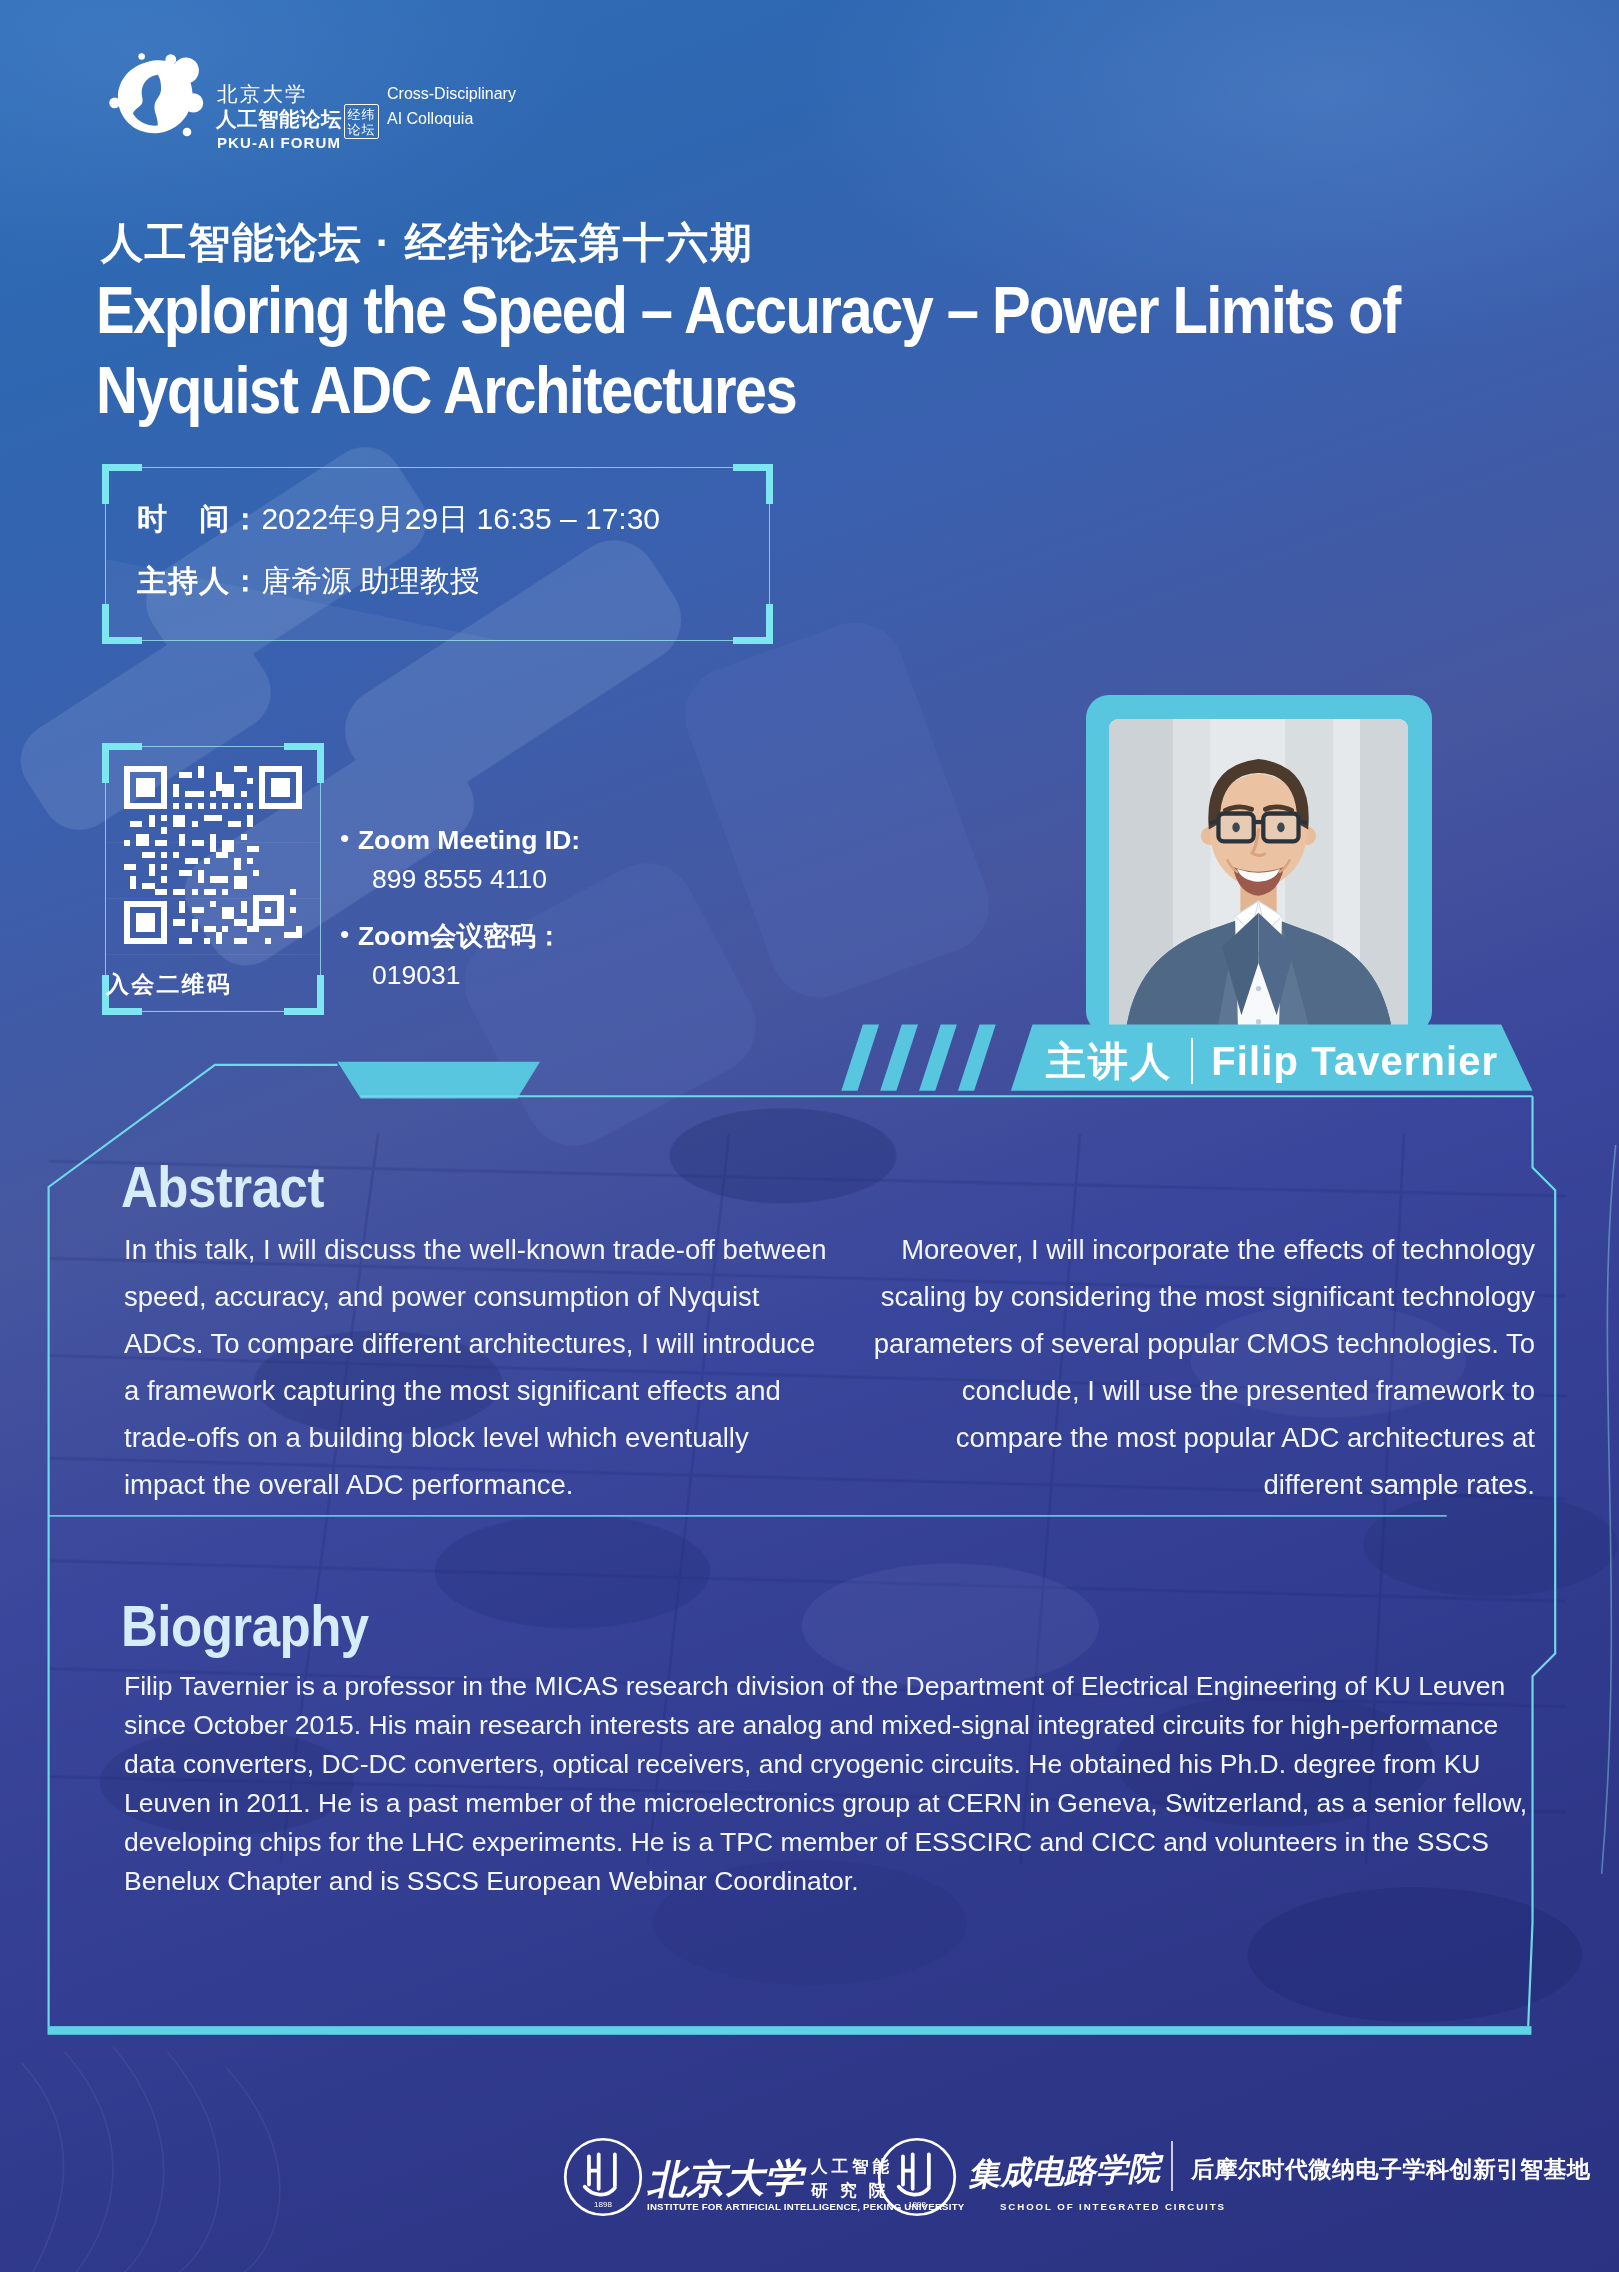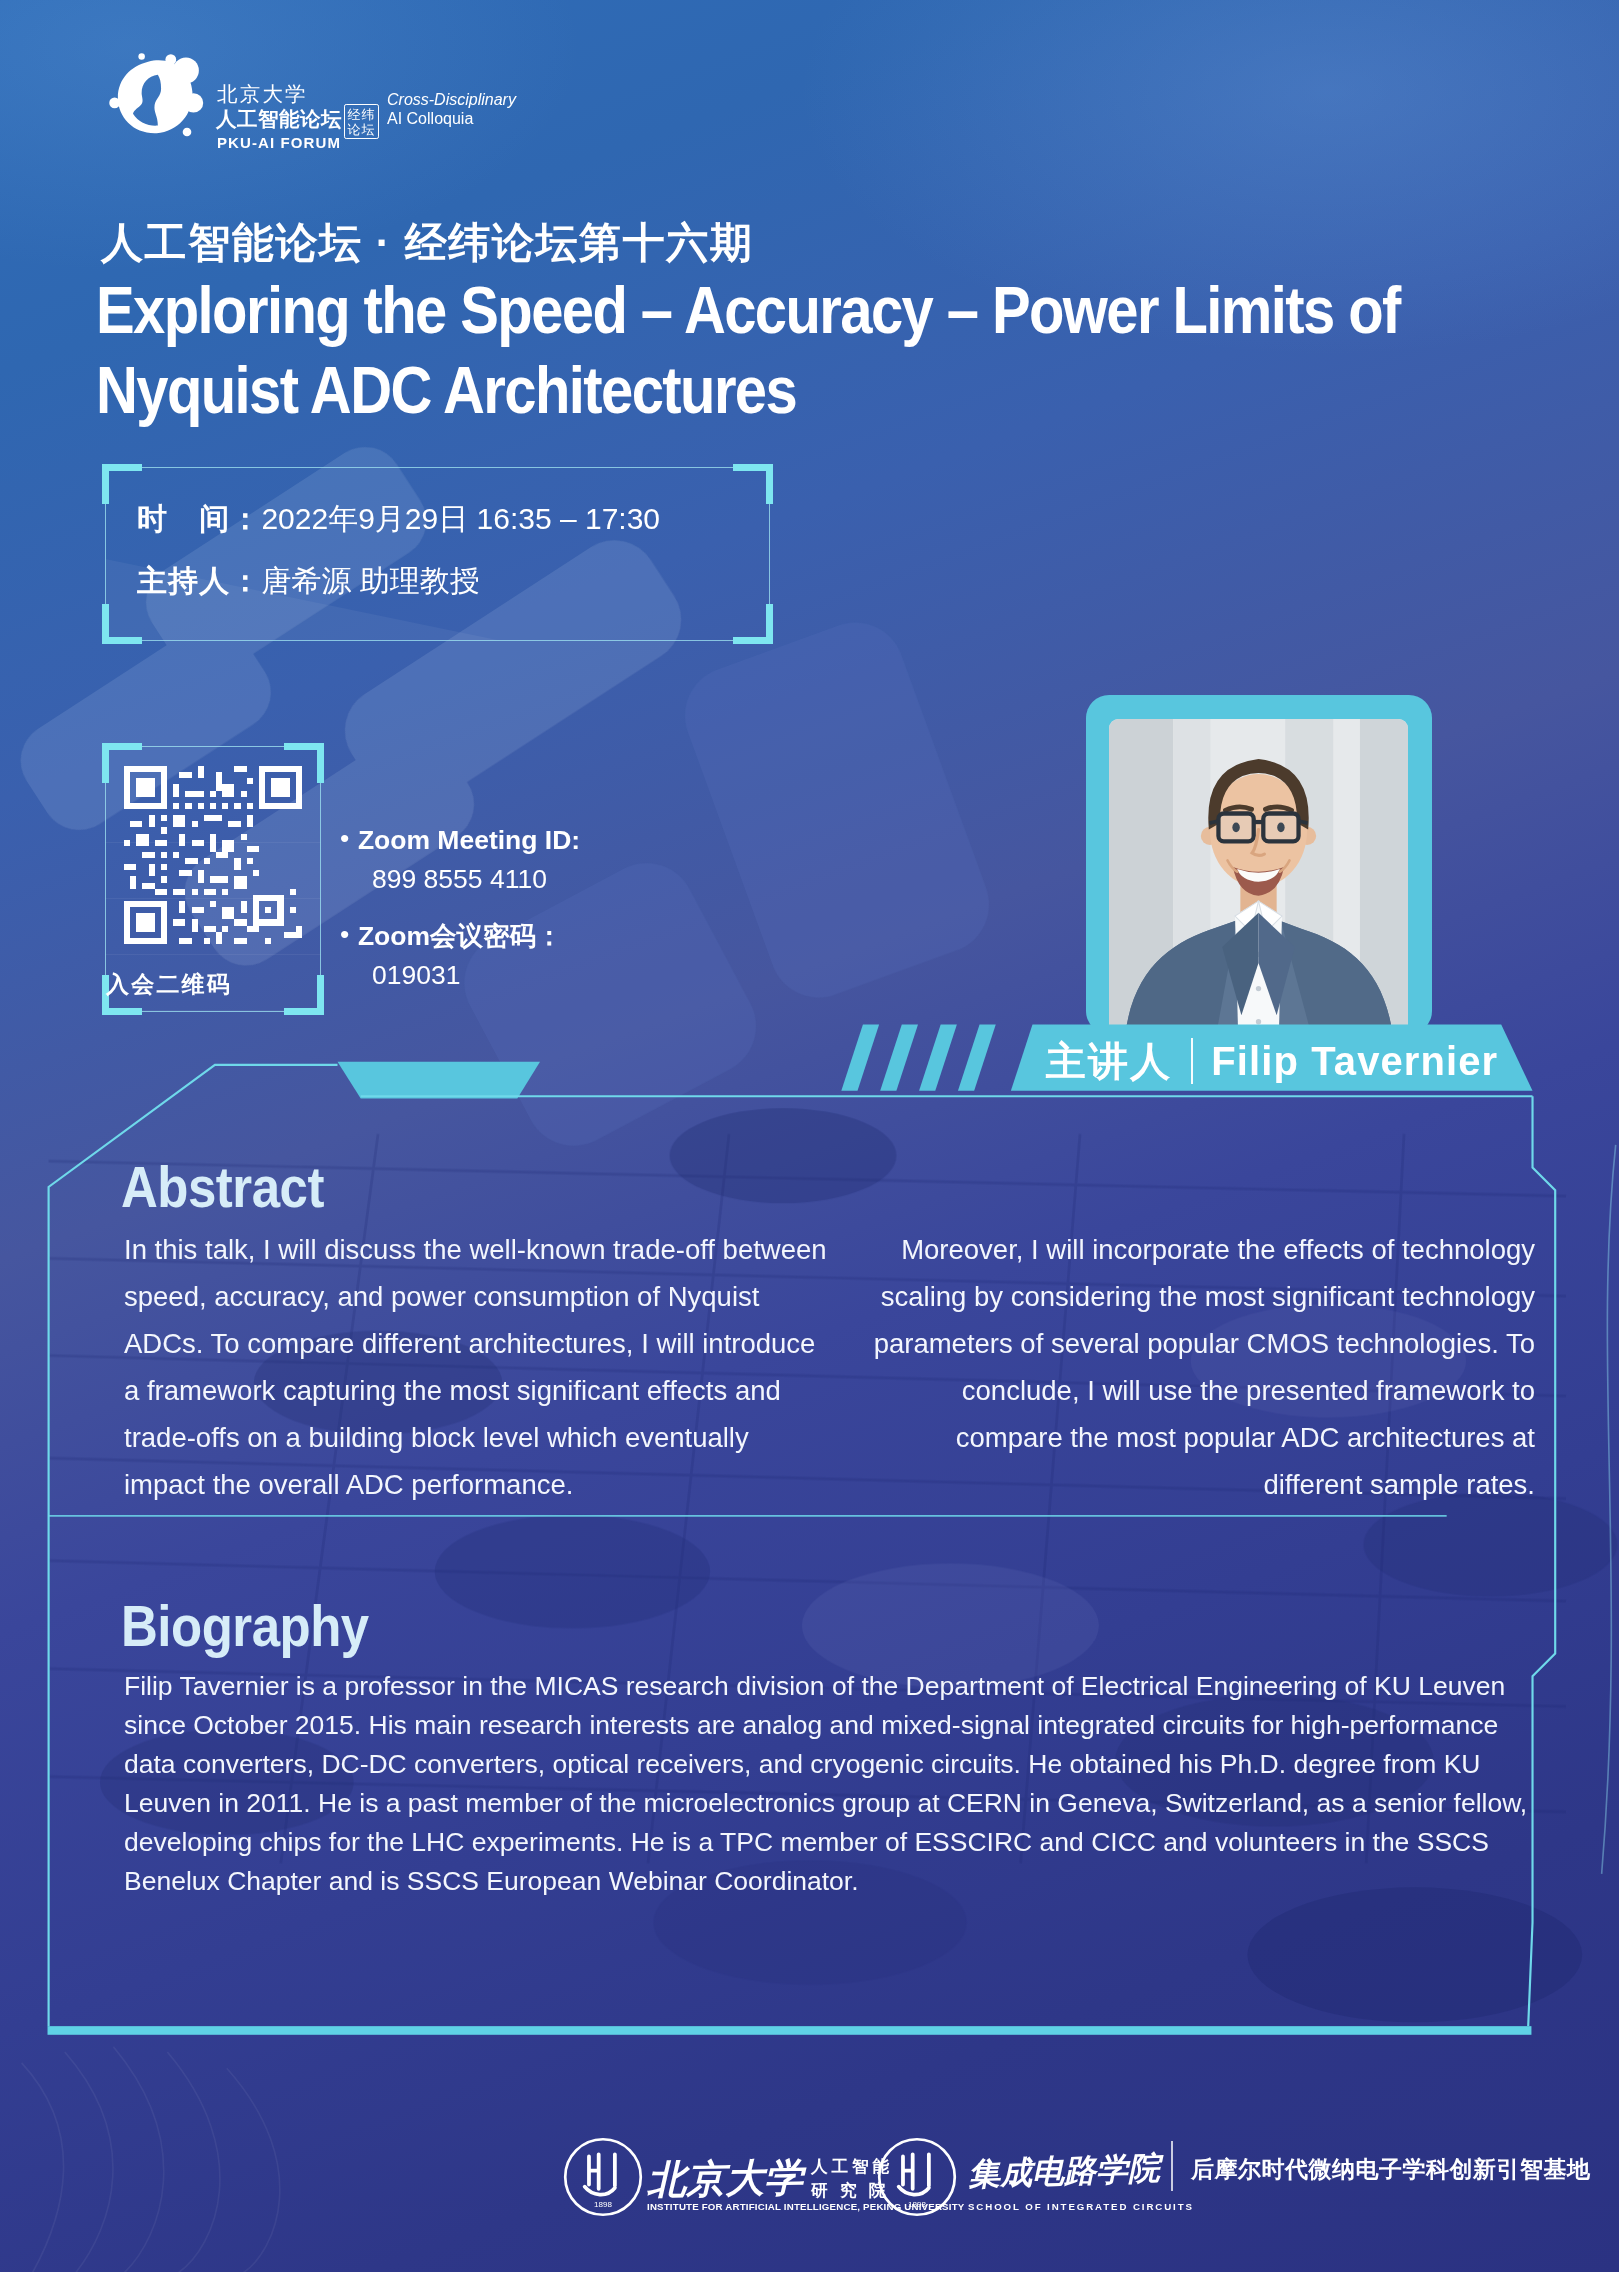--- a/index.html
+++ b/index.html
@@ -14,21 +14,21 @@
   }
   .abs{position:absolute;}
   svg{display:block;}
 
   
   .logo-text1{left:217px;top:80px;font-size:20.5px;letter-spacing:2.2px;color:#fff;}
   .logo-text2{left:216px;top:105px;font-size:20.5px;font-weight:800;letter-spacing:0.5px;}
   .logo-text3{left:217px;top:134px;font-size:15px;font-weight:700;letter-spacing:1.1px;}
   .seal{left:344px;top:92px;width:35px;height:35px;border:1.6px solid #fff;border-radius:2.2px;
         display:flex;flex-direction:column;align-items:center;justify-content:center;line-height:15px;font-size:13px;letter-spacing:1.1px;margin-top:12px;}
-  .colloq1{left:387px;top:91px;font-size:16px;font-style:italic;}
+  .colloq1{left:387px;top:85px;font-size:16px;}
   .colloq2{left:387px;top:110px;font-size:16px;}
 
   
   .series{left:101px;top:215px;font-size:42px;font-weight:800;letter-spacing:1.6px;}
   .title-line{left:96px;font-size:58px;font-weight:800;letter-spacing:-1.6px;
               transform:scaleY(1.16);transform-origin:left top;white-space:nowrap;}
   .t1{top:270px;} .t2{top:350px;}
 
   
   .tickbox{border:1.6px solid rgba(158,226,240,.78);
@@ -74,21 +74,21 @@
   .col1{left:124px;top:1226px;width:707px;}
   .col2{left:860px;top:1226px;width:675px;text-align:right;}
   .bio{left:124px;top:1667px;width:1407px;font-size:26.5px;line-height:39px;color:#f3f6fd;}
 
   
   .cal{font-family:"DejaVu Serif","Liberation Serif",serif;font-style:italic;font-weight:700;white-space:nowrap;}
   .f-cal1{left:647px;top:2152px;font-size:39px;transform:rotate(-1deg);}
   .f-sub{left:811px;top:2155px;font-size:16.7px;letter-spacing:3.8px;line-height:24px;font-weight:600;}
   .f-cap1{left:647px;top:2201px;font-size:9.7px;font-weight:700;letter-spacing:0.2px;white-space:nowrap;}
   .f-cal2{left:968px;top:2150px;font-size:32px;transform:rotate(-2deg);}
-  .f-cap2{left:968px;top:2201px;font-size:9.7px;font-weight:700;letter-spacing:1.9px;white-space:nowrap;}
+  .f-cap2{left:1000px;top:2201px;font-size:9.7px;font-weight:700;letter-spacing:1.9px;white-space:nowrap;}
   .f-div{left:1171px;top:2141px;width:1.6px;height:50px;background:rgba(255,255,255,.75);}
   .f-base{left:1191px;top:2154px;font-size:23px;font-weight:800;letter-spacing:0.5px;white-space:nowrap;}
 </style>
 </head>
 <body>
 
 <div class="poster">
 
   <svg class="abs" style="left:0;top:0;" width="1620" height="2273" viewBox="0 0 3000 4209">
 

